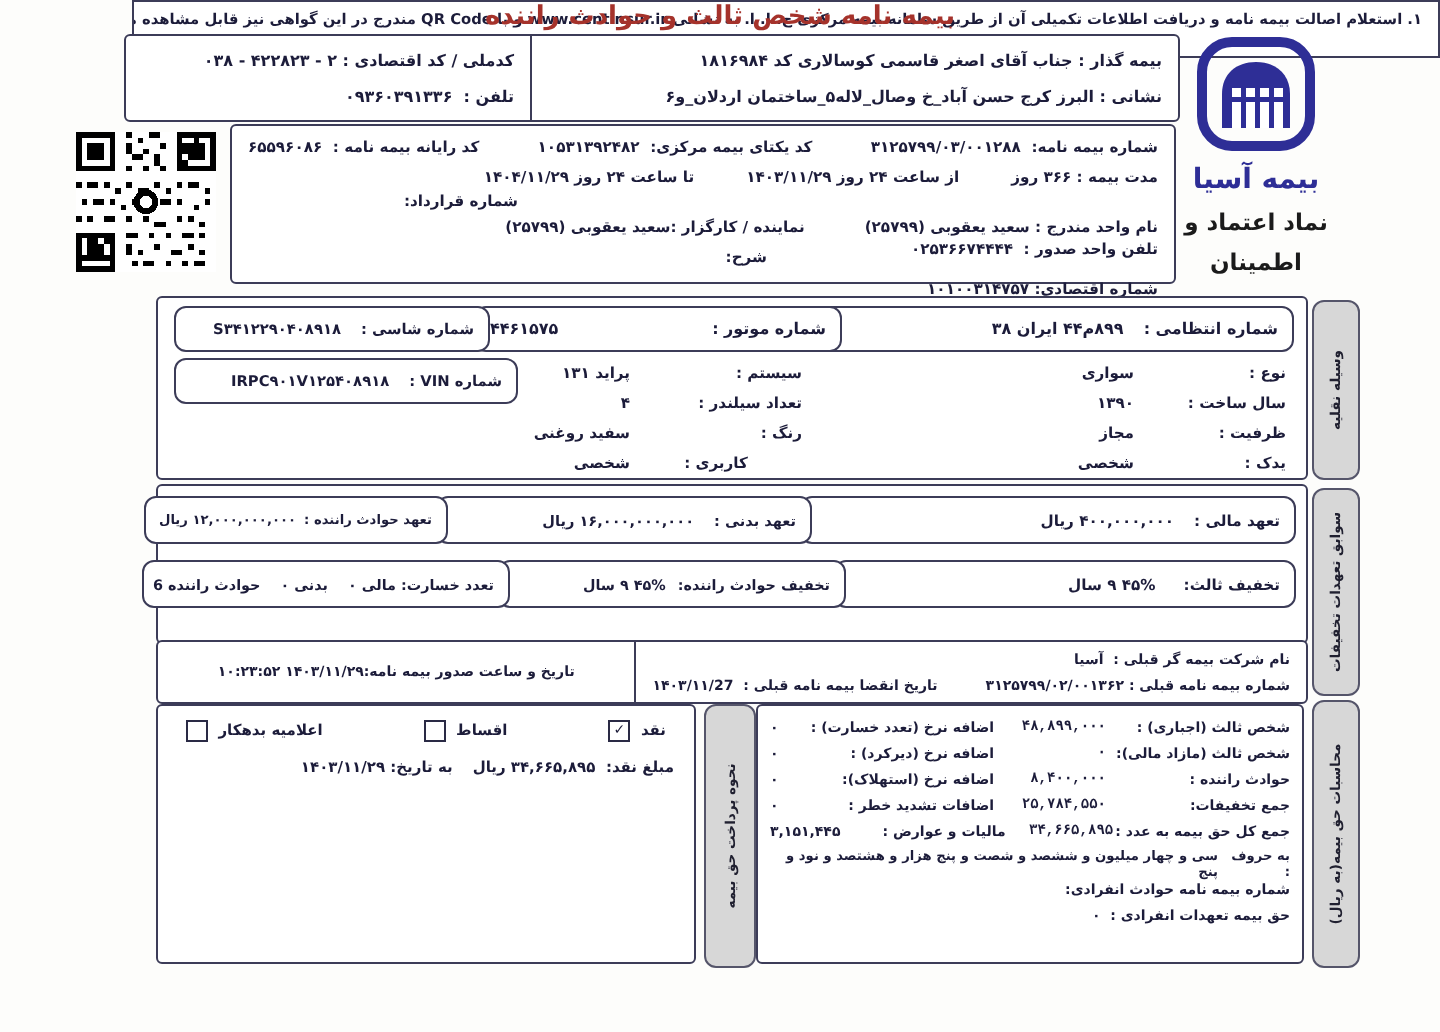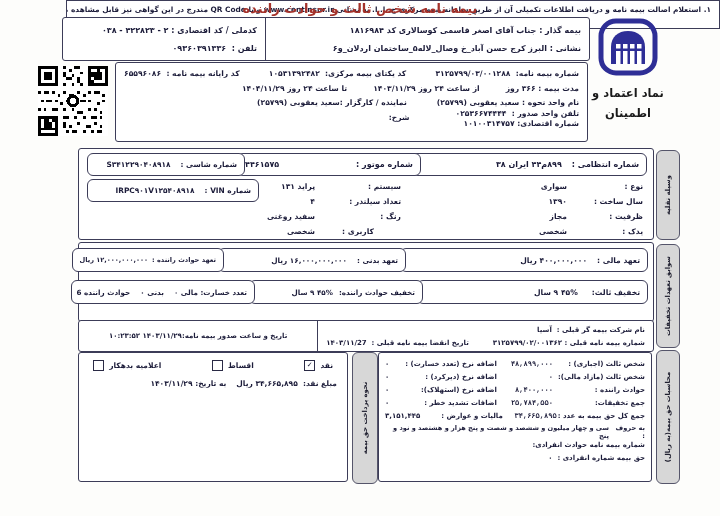--- a/index.html
+++ b/index.html
@@ -74,20 +74,21 @@
           <rect x="26" y="33" width="4.5" height="13"></rect>
         <rect x="33" y="33" width="4.5" height="13"></rect>
           <rect x="40" y="33" width="4.5" height="13"></rect>
         <rect x="19" y="26" width="4.5" height="4.5"></rect>
           <rect x="26" y="26" width="4.5" height="4.5"></rect>
         <rect x="33" y="26" width="4.5" height="4.5"></rect>
           <rect x="40" y="26" width="4.5" height="4.5"></rect>
       </g>
     </svg>
   </span>
+  <div id="brand-name">بیمه آسیا</div>
   <div class="tagline">نماد اعتماد و</div>
   <div class="tagline">اطمینان</div>
 </div>
 
 <div id="insured-box" class="box">
   <div id="insured-right">
     <div class="row">
       <span class="lbl">بیمه گذار :</span>&nbsp;
       <span class="val">جناب آقای اصغر قاسمی کوسالاری کد ۱۸۱۶۹۸۴</span>
     </div>
@@ -136,30 +137,33 @@
   <div class="row" style="height:15px;justify-content:space-between;">
     <span><span>شماره بیمه نامه:</span>&nbsp;&nbsp;<span>۳۱۲۵۷۹۹/۰۳/۰۰۱۲۸۸</span></span>
     <span><span>کد یکتای بیمه مرکزی:</span>&nbsp;&nbsp;<span>۱۰۵۳۱۳۹۲۴۸۲</span></span>
     <span><span>کد رایانه بیمه نامه :</span>&nbsp;&nbsp;<span>۶۵۵۹۶۰۸۶</span></span>
   </div>
   <div class="row" style="height:14px;gap:26px;">
     <span><span>مدت بیمه :</span>&nbsp;<span>۳۶۶ روز</span></span>
     <span>از ساعت ۲۴ روز ۱۴۰۳/۱۱/۲۹</span>
     <span>تا ساعت ۲۴ روز ۱۴۰۴/۱۱/۲۹</span>
   </div>
+  <div class="row" style="height:11px;">
+    <span style="margin-right:320px;">شماره قرارداد:</span>
+  </div>
   <div class="row" style="height:14px;gap:30px;">
-    <span><span>نام واحد نحوه :</span>&nbsp;<span>سعید یعقوبی (۲۵۷۹۹)</span></span>
+    <span><span>نام واحد مندرج :</span>&nbsp;<span>سعید یعقوبی (۲۵۷۹۹)</span></span>
     <span><span>نماینده / کارگزار :</span><span>سعید یعقوبی (۲۵۷۹۹)</span></span>
   </div>
   <div class="row" style="height:20px;align-items:flex-start;">
-    <span style="display:inline-flex;flex-direction:column;gap:1px;">
+    <span style="display:inline-flex;flex-direction:column;gap:11px;">
       <span><span>تلفن واحد صدور :</span>&nbsp;&nbsp;<span>۰۲۵۳۶۶۷۴۴۴۴</span></span>
       <span><span>شماره اقتصادی:</span>&nbsp;<span>۱۰۱۰۰۳۱۴۷۵۷</span></span>
     </span>
-    <span style="margin-right:46px;margin-top:4px;">شرح:</span>
+    <span style="margin-right:72px;margin-top:4px;">شرح:</span>
   </div>
 </div>
 
 <div id="vehicle-box" class="box">
   <div class="cell" style="right:6px;top:4px;width:232px;height:21px;">
     <span class="lbl">شماره انتظامی :</span>
     <span class="val">۸۹۹م۴۴ ایران ۳۸</span>
   </div>
   <div class="cell" style="left:158px;top:4px;width:168px;height:21px;justify-content:space-between;">
     <span class="lbl">شماره موتور :</span>
@@ -293,21 +297,21 @@
       <span class="cv2">۳,۱۵۱,۴۴۵</span>
   </div>
   <div class="crow" style="margin-top:3px;font-size:6.6px;">
     <span>به حروف :</span>&nbsp;
     <span>سی و چهار میلیون و ششصد و شصت و پنج هزار و هشتصد و نود و پنج</span>
   </div>
   <div class="crow">
     <span>شماره بیمه نامه حوادث انفرادی:</span>
   </div>
   <div class="crow">
-    <span>حق بیمه شماره انفرادی :</span>&nbsp;&nbsp;
+    <span>حق بیمه تعهدات انفرادی :</span>&nbsp;&nbsp;
     <span>۰</span>
   </div>
 </div>
 <div class="vtab" style="left:352px;top:352px;width:24px;height:130px;">
     <span>نحوه پرداخت حق بیمه</span>
   </div>
 
 <div id="pay-box" class="box">
   <div class="row" style="height:16px;justify-content:space-between;padding:0 4px;">
     <span>

